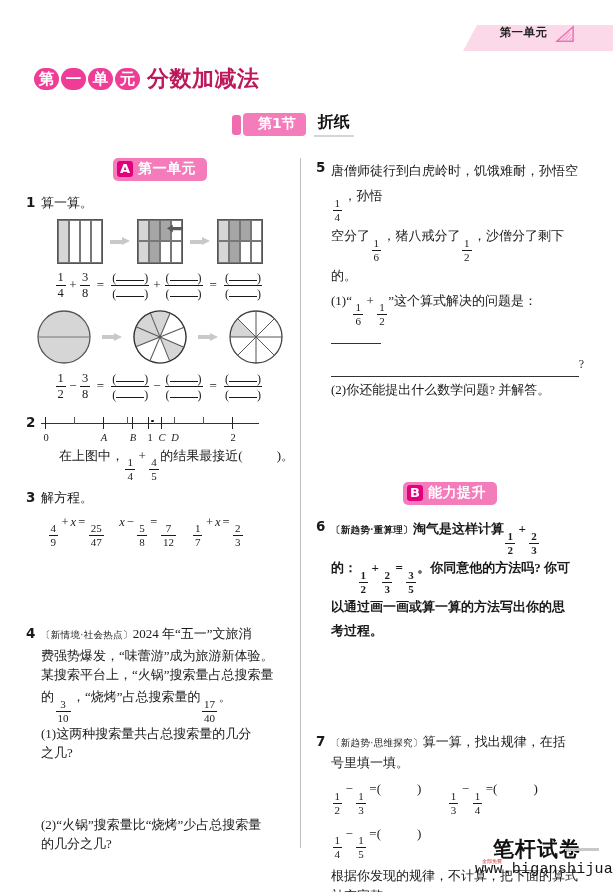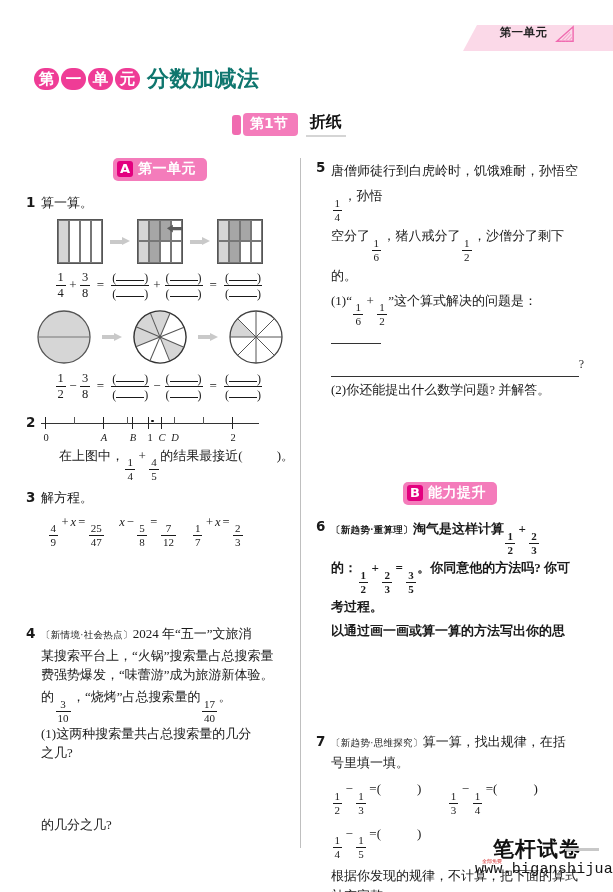--- a/index.html
+++ b/index.html
@@ -27,29 +27,29 @@
   
   .title-row{position:absolute;top:64px;left:34px;display:flex;align-items:center;gap:7px;}
   .unit-badges{display:flex;gap:2px;}
   .ub{
     background:#ef3c96;color:#fff;font-weight:bold;font-size:15.5px;
     width:25px;height:22px;line-height:22px;text-align:center;
     border-radius:11px;
     font-family:"DejaVu Sans","Liberation Sans",sans-serif;
     box-shadow:0 0 0 1.5px #fff;
   }
-  .title-main{font-size:22px;font-weight:bold;letter-spacing:.5px;color:#0f766e;
+  .title-main{font-size:22px;font-weight:bold;letter-spacing:.5px;color:#be185d;
               font-family:"DejaVu Sans","Liberation Sans",sans-serif;}
 
   
   .sec-row{position:absolute;top:112px;left:232px;display:flex;align-items:center;}
   .sec-dot{width:9px;height:20px;background:#f06bb0;border-radius:3px;margin-right:2px;}
   .sec-pill{
     background:#f47cbb;color:#fff;font-weight:bold;font-size:14px;
-    padding:2px 10px 3px 7px;border-radius:4px;
+    padding:2px 10px 3px 15px;border-radius:4px;
     font-family:"DejaVu Sans","Liberation Sans",sans-serif;
   }
   .sec-name{
     font-size:16px;font-weight:bold;color:#111;margin-left:8px;padding:0 4px 2px 4px;
     border-bottom:2px solid #d5d5d5;
     font-family:"DejaVu Sans","Liberation Sans",sans-serif;
   }
 
   
   .col{position:absolute;top:158px;width:268px;}
@@ -379,32 +379,33 @@
           </span>
       </span>
     </div>
 
     <div class="answer-space lg"></div>
 
     <div class="prob">
       <span class="pnum">4</span>
       <span class="pbody">
         <div><span class="tagbr">〔新情境·社会热点〕</span><span>2024 年“五一”文旅消</span></div>
+        <div>费强势爆发，“味蕾游”成为旅游新体验。</div>
         <div>某搜索平台上，“火锅”搜索量占总搜索量</div>
-        <div>费强势爆发，“味蕾游”成为旅游新体验。</div>
         <div style="line-height:23px;"><span>的</span><span class="fr">
               <span class="n">3</span>
               <span class="d">10</span>
             </span><span>，“烧烤”占总搜索量的</span><span class="fr">
               <span class="n">17</span>
               <span class="d">40</span>
             </span><span>。</span></div>
         <div>(1)这两种搜索量共占总搜索量的几分</div>
         <div>之几?</div>
         <div class="answer-space"></div>
+        <div>(2)“火锅”搜索量比“烧烤”少占总搜索量</div>
         <div>的几分之几?</div>
       </span>
     </div>
   </div>
 
   <div class="col col-right">
 
     <div class="prob">
       <span class="pnum">5</span>
       <span class="pbody" style="line-height:25px;">
@@ -456,22 +457,22 @@
         <div><span>的：</span><span class="fr">
               <span class="n">1</span>
               <span class="d">2</span>
             </span><span class="op">+</span><span class="fr">
               <span class="n">2</span>
               <span class="d">3</span>
             </span><span class="op">=</span><span class="fr">
               <span class="n">3</span>
               <span class="d">5</span>
             </span><span>。你同意他的方法吗? 你可</span></div>
+        <div>以通过画一画或算一算的方法写出你的思</div>
         <div>考过程。</div>
-        <div>以通过画一画或算一算的方法写出你的思</div>
         <div class="answer-space lg" style="height:86px;"></div>
       </span>
     </div>
 
     <div class="prob">
       <span class="pnum">7</span>
       <span class="pbody" style="line-height:20px;">
         <div><span class="tagbr">〔新趋势·思维探究〕</span><span>算一算，找出规律，在括</span></div>
         <div>号里填一填。</div>
 

